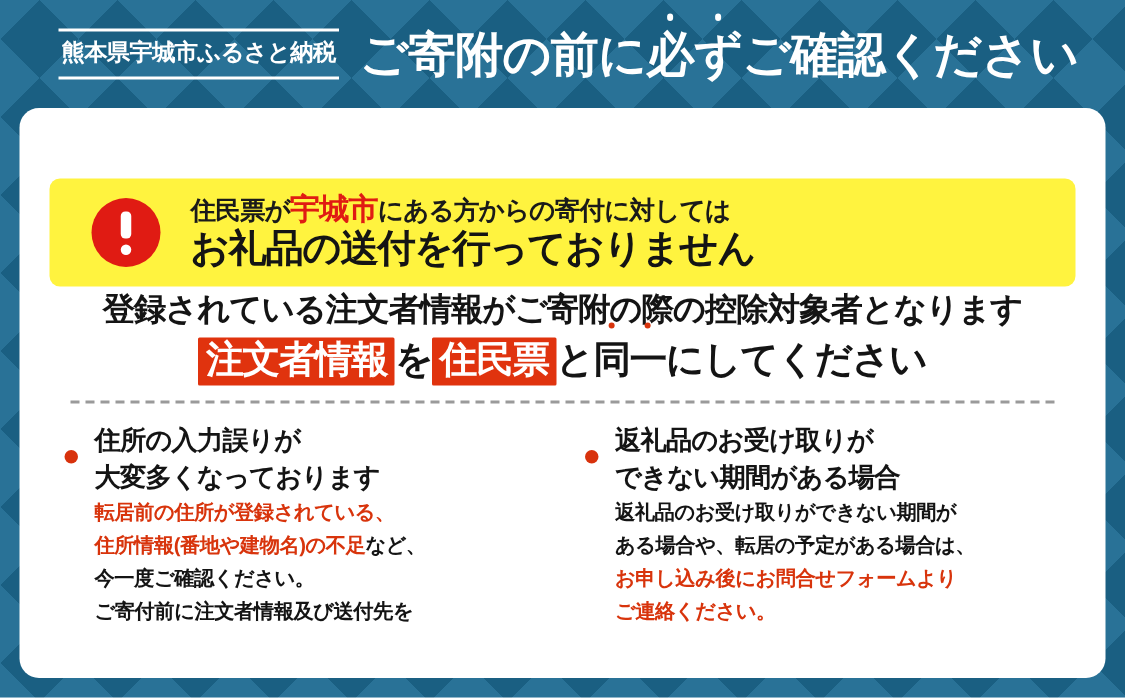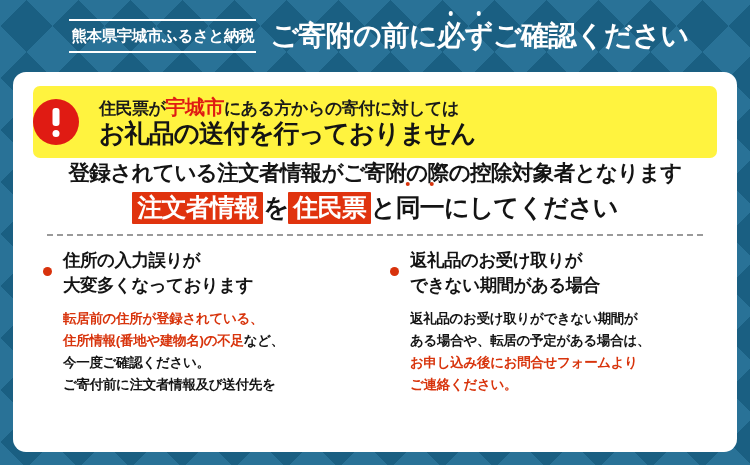--- a/index.html
+++ b/index.html
@@ -61,21 +61,21 @@
     left: 0;
     right: 0;
     height: 2px;
     background: #ffffff;
   }
   .kicker::before { top: 0; }
   .kicker::after  { bottom: 0; }
 
   .headline {
     color: #ffffff;
-    font-size: 28px;
+    font-size: 32px;
     font-weight: 700;
     letter-spacing: -0.5px;
     white-space: nowrap;
     line-height: 1;
     display: flex;
     align-items: flex-end;
     flex: 0 0 auto;
   }
   
   .dotted {
@@ -113,22 +113,24 @@
   }
 
   
   .alert {
     background: #fff33f;
     border-radius: 7px;
     height: 72px;
     flex: 0 0 72px;
     display: flex;
     align-items: center;
+    padding-left: 28px;
     box-sizing: border-box;
     gap: 20px;
+    margin-top: 33px;
   }
   .excl {
     width: 46px;
     height: 46px;
     flex: 0 0 46px;
     border-radius: 50%;
     background: #e01b13;
     position: relative;
   }
   .excl::before {
@@ -227,21 +229,21 @@
   .col-body { flex: 1 1 auto; }
   .col-title {
     font-size: 17.5px;
     font-weight: 700;
     color: #141414;
     letter-spacing: -0.5px;
     line-height: 1.45;
     white-space: nowrap;
   }
   .col-text {
-    margin-top: 10px;
+    margin-top: 0;
     font-size: 13.5px;
     font-weight: 700;
     color: #141414;
     letter-spacing: -0.3px;
     line-height: 1.62;
   }
   .col-text .red { color: #d8340c; }
   .col-text div { white-space: nowrap; }
 </style>
 </head>

